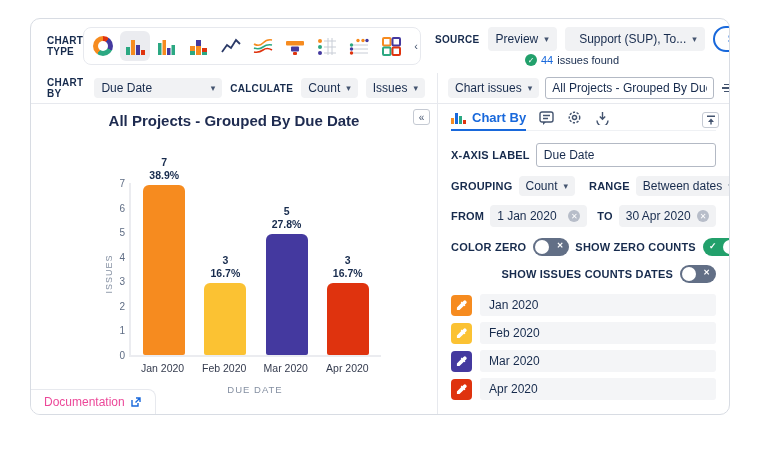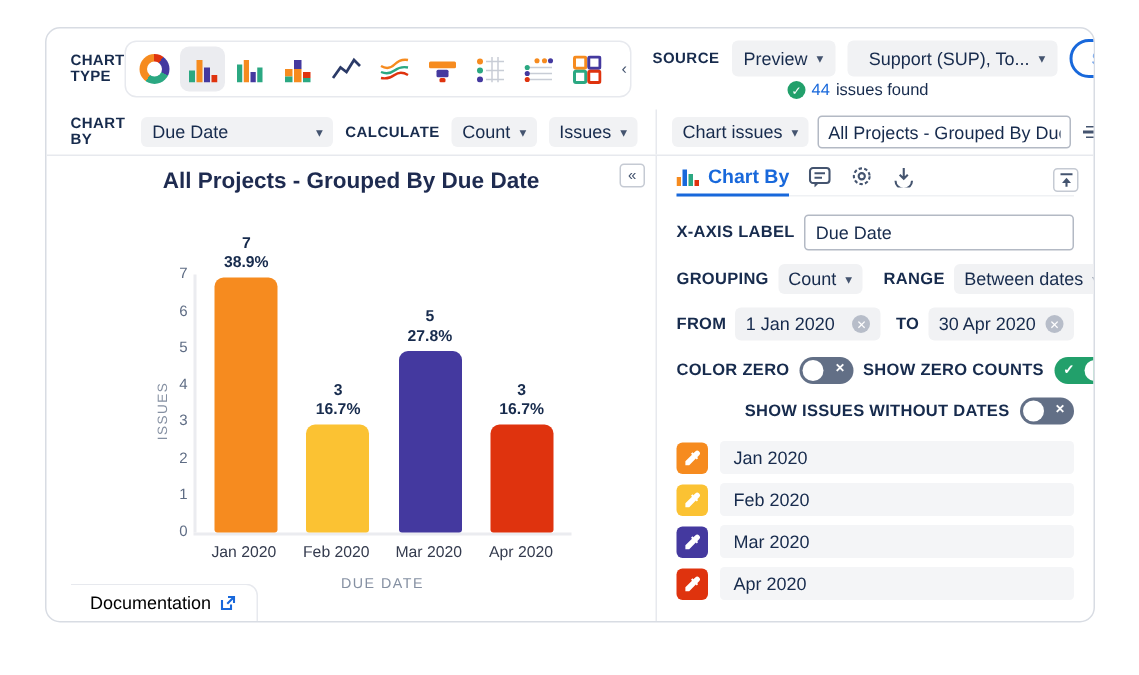--- a/index.html
+++ b/index.html
@@ -71,23 +71,23 @@
     border-left:2px solid #EBECF0; }
   .baseline { width:252px; height:2px; background:#EBECF0; }
   .bar-col { width:56px; height:212px; display:flex; flex-direction:column; justify-content:flex-end; align-items:center; }
   .bar-val { font-size:10.5px; font-weight:bold; color:#172B4D; text-align:center; line-height:1.25; margin-bottom:3px; }
   .bar { width:42px; border-radius:6px 6px 2px 2px; }
   .xlabels { display:flex; justify-content:space-evenly; width:252px; margin-top:5px; }
   .xlabels span { width:56px; text-align:center; font-size:10.5px; color:#343B4E; }
   .xaxis-title { width:252px; text-align:center; font-size:9.5px; letter-spacing:1px; color:#8590A2; margin-top:10px; }
 
   .bottom-chips { position:absolute; bottom:0; left:0; right:0; height:26px; }
-  .doc-chip { position:absolute; left:16px; bottom:0; display:flex; align-items:center; gap:5px;
+  .doc-chip { position:absolute; left:0; bottom:0; display:flex; align-items:center; gap:5px;
     border-top:1px solid #E7E9EE; border-right:1px solid #E7E9EE; border-top-right-radius:8px;
-    padding:5px 13px; background:#fff; color:#000000; font-size:12px; cursor:pointer;text-align:right; }
+    padding:5px 13px; background:#fff; color:#ec4899; font-size:12px; cursor:pointer;text-align:right; }
   .help-chip { position:absolute; right:0; bottom:0; display:flex; align-items:center; gap:5px;
     border-top:1px solid #E7E9EE; border-left:1px solid #E7E9EE; border-top-left-radius:8px;
     padding:5px 12px; background:#fff; color:#1868DB; font-size:12px; font-weight:bold; cursor:pointer; }
 
   
   .panel { flex:1; padding:6px 13px 0; overflow:hidden; position:relative; }
   .ptabs { display:flex; align-items:center; gap:13px; padding-bottom:5px; border-bottom:1px solid #EFF1F4; }
   .ptab { display:flex; align-items:center; gap:6px; color:#1868DB; font-size:13px; font-weight:bold;
     padding-bottom:4px; border-bottom:2px solid #1868DB; margin-bottom:-6px; cursor:pointer; }
   .picon { background:none; border:none; cursor:pointer; color:#44546F; display:flex; align-items:center; }
@@ -413,21 +413,21 @@
         <span style="display:flex; align-items:center; gap:7px;">
           <span class="plabel">SHOW ZERO COUNTS</span>
           <span class="toggle on">
               <span class="mark">✓</span>
               <span class="knob"></span>
             </span>
         </span>
       </div>
 
       <div class="prow" style="justify-content:flex-end; gap:7px;">
-        <span class="plabel">SHOW ISSUES WITHOUT DATES</span>
+        <span class="plabel">SHOW ISSUES COUNTS DATES</span>
         <span class="toggle off">
             <span class="knob"></span>
             <span class="mark">✕</span>
           </span>
       </div>
 
       <div class="cats" id="cats">
           <div class="cat-row">
             <button class="swatch" style="background: rgb(246, 139, 31);">
               <svg width="11" height="11" viewBox="0 0 12 12">

